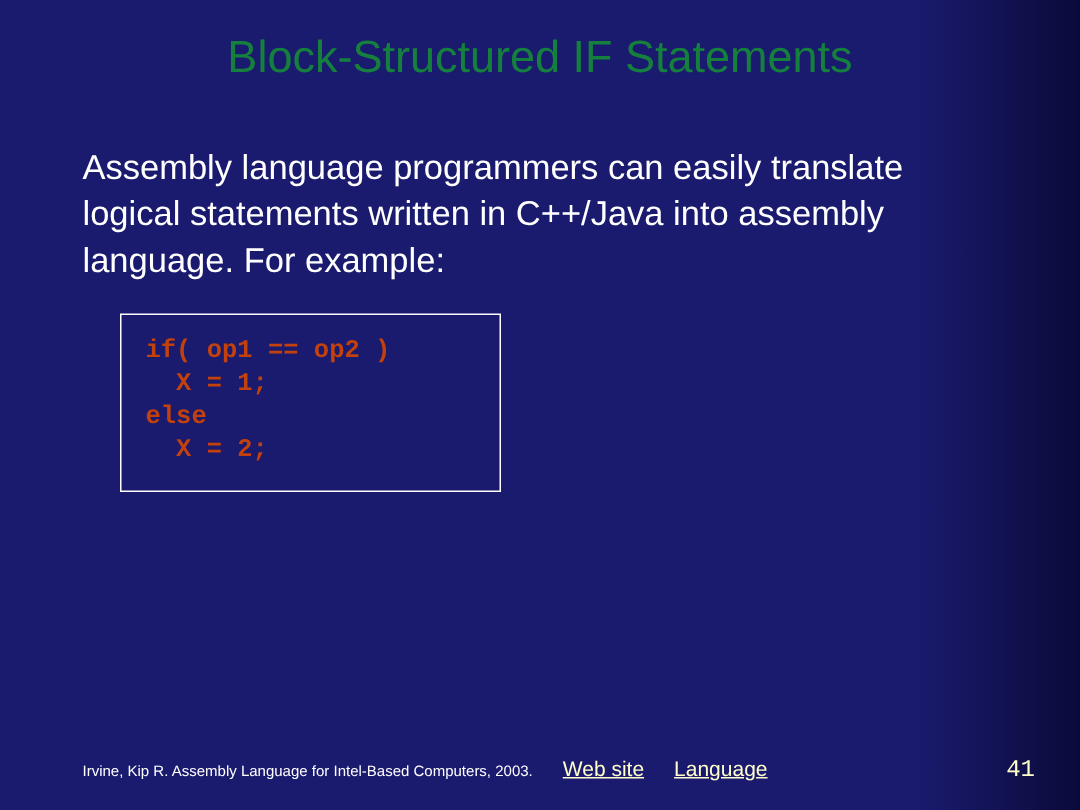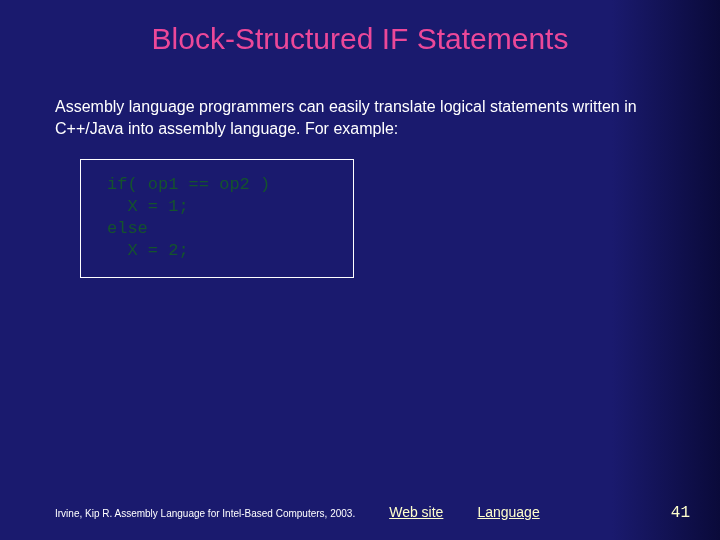--- a/index.html
+++ b/index.html
@@ -10,59 +10,59 @@
     background: linear-gradient(to right, #1a1a6e 0%, #1a1a6e 85%, #0a0a3a 100%);
     font-family: Arial, Helvetica, sans-serif;
     color: #ffffff;
     overflow: hidden;
     position: relative;
   }
   .title {
     text-align: center;
     font-size: 30px;
     font-weight: normal;
-    color: #ec4899;
+    color: #15803d;
     padding-top: 22px;
     margin: 0;
   }
   .body-text {
-    font-size: 16px;
+    font-size: 23px;
     color: #ffffff;
     margin: 40px 55px 0 55px;
     line-height: 1.35;
   }
   .code-boxes {
     display: flex;
     gap: 30px;
     margin: 20px 55px 0 80px;
   }
   .code-box {
     border: 1px solid #ffffff;
-    padding: 14px 26px;
+    padding: 14px 16px;
     font-family: "Courier New", monospace;
     font-size: 17px;
-    font-weight: normal;
-    color: #14532d;
+    font-weight: bold;
+    color: #c2410c;
     white-space: pre;
     line-height: 1.3;
   }
   .code-box.left {
     width: 220px;
   }
   .code-box.right {
     width: 220px;
   }
   .footer {
     position: absolute;
     bottom: 18px;
     left: 55px;
     right: 30px;
     display: flex;
     align-items: baseline;
-    gap: 34px;
+    gap: 20px;
     font-size: 11px;
   }
   .citation {
     color: #ffffff;
     font-size: 10px;
   }
   .link {
     color: #ffffcc;
     text-decoration: underline;
     font-size: 14px;

